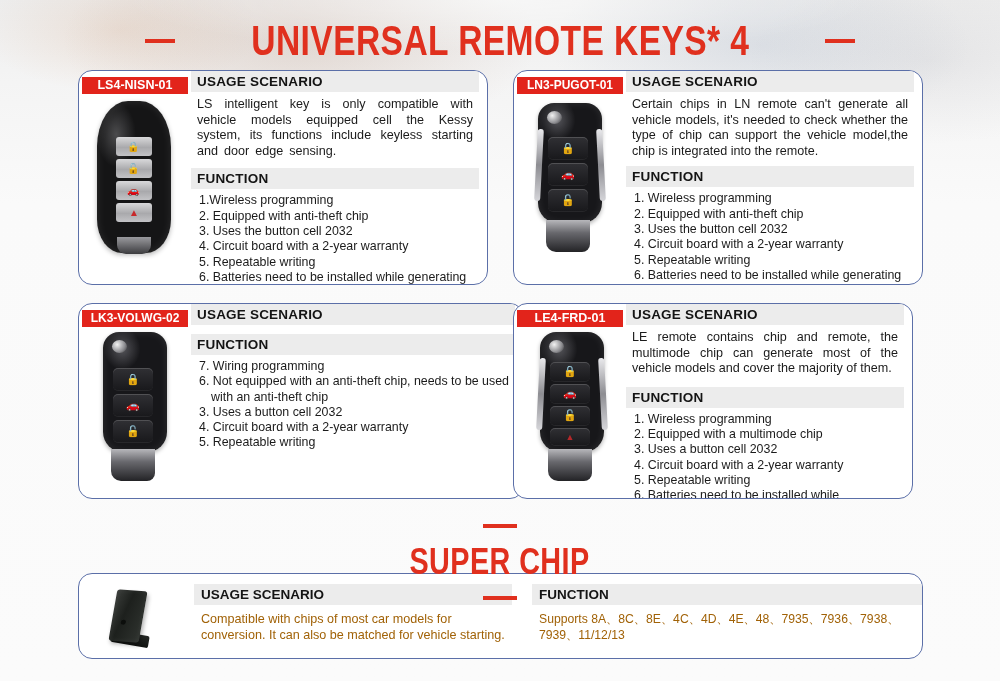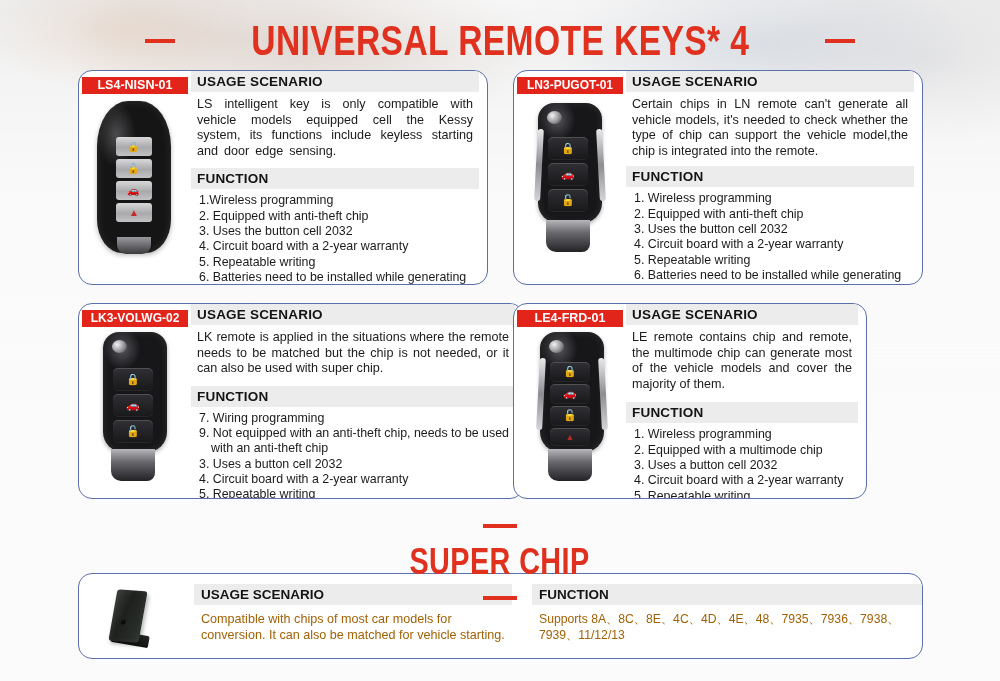--- a/index.html
+++ b/index.html
@@ -301,35 +301,34 @@
             <div class="ring"></div>
             <div class="fb" style="top:36px;">🔒</div>
             <div class="fb" style="top:62px;">🚗</div>
             <div class="fb" style="top:88px;">🔓</div>
             <div class="blade"></div>
           </div>
         </div>
       </div>
       <div class="col-txt">
         <div class="band">USAGE SCENARIO</div>
-        <div class="para">LK remote is applied in the situations where the remote needs to be matched but the chip is not needed, or it can also be used with super chip.</div>
         <div class="band" style="margin-top:9px;">FUNCTION</div>
         <ol class="fn">
           <li>7. Wiring programming</li>
-          <li>9. Not equipped with an anti-theft chip, needs to be used with an anti-theft chip</li>
+          <li>6. Not equipped with an anti-theft chip, needs to be used with an anti-theft chip</li>
           <li>3. Uses a button cell 2032</li>
           <li>4. Circuit board with a 2-year warranty</li>
           <li>5. Repeatable writing</li>
 
         </ol>
       </div>
     </div>
   </div>
 
-  <div class="card" style="left:513px; top:303px; width:354px; height:196px;">
+  <div class="card" style="left:513px; top:303px; width:400px; height:196px;">
     <div class="card-inner">
       <div class="col-img">
         <div class="badge">LE4-FRD-01</div>
         <div class="keyart" style="top:28px; left:22px;">
           <div class="flipkey">
             <div class="shell"></div>
             <div class="ring"></div>
             <div class="chrome-l"></div>
             <div class="chrome-r"></div>
             <div class="fb" style="top:30px; height:19px;">🔒</div>

